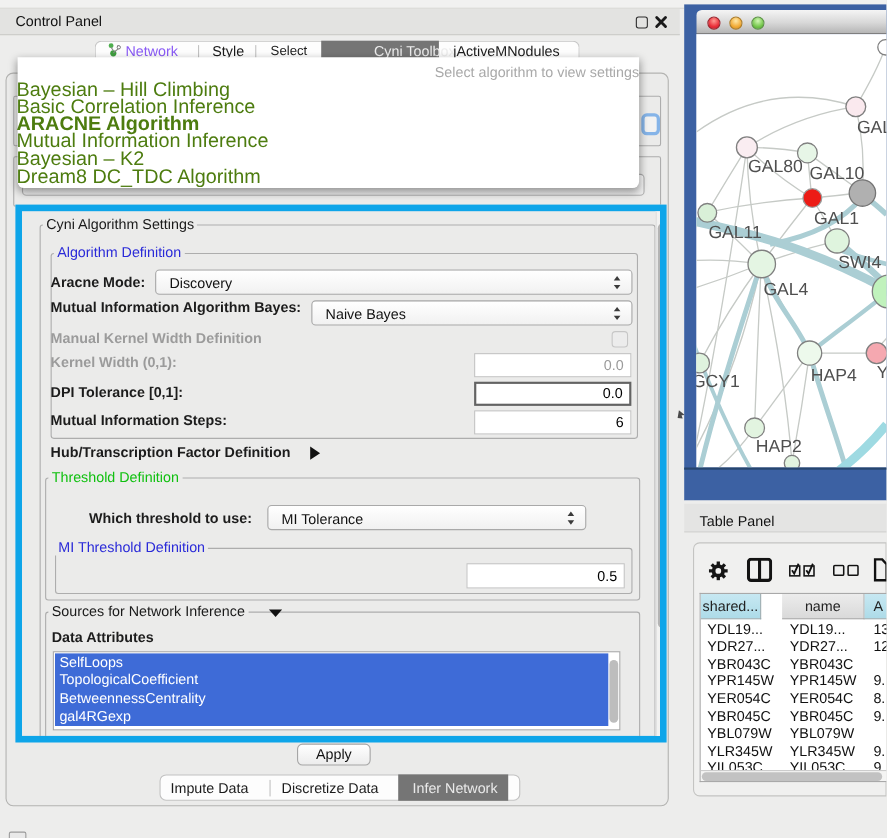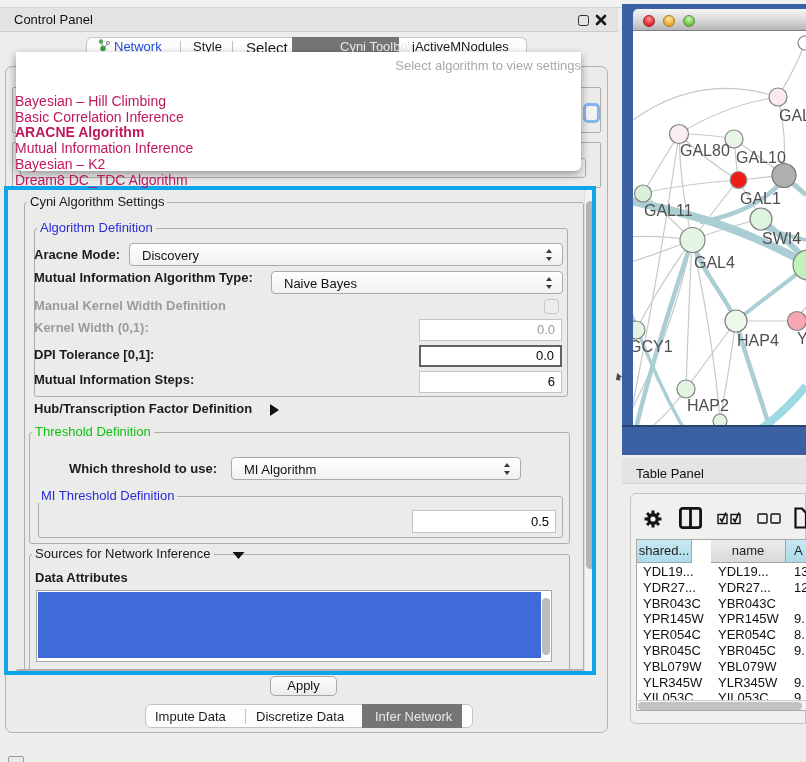--- a/index.html
+++ b/index.html
@@ -33,46 +33,46 @@
 
 <div class="abs" style="left:86px;top:37px;width:441px;height:21px;background:#fdfdfd;border:1px solid #c6c6c6;border-bottom:none;border-radius:6px 6px 0 0;box-sizing:border-box;"></div>
 <div class="abs" style="left:180px;top:41px;width:1px;height:14px;background:#c2c2c2;"></div>
 <div class="abs" style="left:232px;top:41px;width:1px;height:14px;background:#c2c2c2;"></div>
 <svg class="abs" style="left:97px;top:38px;" width="14" height="15" viewBox="0 0 14 15">
     <circle cx="4" cy="3.5" r="2.2" fill="#4faf4f"></circle>
     <circle cx="6" cy="10.5" r="2.8" fill="#3f9f3f"></circle>
     <path d="M4 5 L6 8 M6 10 L11 6 M11 6 L10 3" stroke="#888" stroke-width="1"></path>
     <circle cx="11" cy="5" r="1.5" fill="#fff" stroke="#555" stroke-width=".7"></circle>
   </svg>
-<div class="abs" style="left:114px;top:39px;font-size:13px;color:#1d4ed8;">Network</div>
+<div class="abs" style="left:114px;top:39px;font-size:13px;color:#8b5cf6;">Network</div>
 <div class="abs" style="left:193px;top:39px;font-size:13px;color:#1b1b1b;">Style</div>
-<div class="abs" style="left:246px;top:39px;font-size:15px;color:#1b1b1b;">Select</div>
+<div class="abs" style="left:246px;top:39px;font-size:12px;color:#1b1b1b;">Select</div>
 <div class="abs" style="left:292px;top:37px;width:107px;height:21px;background:#757575;"></div>
 <div class="abs" style="left:305px;top:39px;font-size:13px;color:#ececec;margin-left:35px;">Cyni Toolbox</div>
 <div class="abs" style="left:412px;top:39px;font-size:13px;color:#1b1b1b;">jActiveMNodules</div>
 
 <div class="gbox" style="left:12px;top:87px;width:587px;height:44px;"></div>
 <div class="abs" style="left:583px;top:103px;width:11px;height:14px;background:#f2f2f2;border:3px solid #85b4e8;border-radius:5px;"></div>
 <div class="gbox" style="left:12px;top:142px;width:587px;height:44px;"></div>
 <div class="abs" style="left:20px;top:158px;width:566px;height:20px;background:linear-gradient(#fcfcfc,#ededed);border:1px solid #b1b1b1;border-radius:4px;box-sizing:border-box;"></div>
 
-<div class="abs" style="left:4px;top:186px;width:592px;height:489px;border:4px solid #0ea5e9;box-sizing:border-box;background:#ebebea;overflow:hidden;">
+<div class="abs" style="left:14px;top:186px;width:592px;height:489px;border:6px solid #0ea5e9;box-sizing:border-box;background:#ebebea;overflow:hidden;">
 
   <div class="gbox" style="left:16px;top:12px;width:558px;height:470px;border-radius:3px;"></div>
   <div class="gtitle" style="left:19px;top:5px;color:#1a1a1a;">Cyni Algorithm Settings</div>
 
   <div class="gbox" style="left:26px;top:38px;width:532px;height:167px;border-radius:3px;"></div>
   <div class="gtitle" style="left:29px;top:31px;color:#2a2ad8;">Algorithm Definition</div>
 
   <div class="lbl" style="position:absolute;left:26px;top:57px;">Aracne Mode:</div>
   <div class="combo" style="left:121px;top:53px;width:434px;height:23px;">
       <span class="tx">Discovery</span>
       <span class="arrows"></span>
     </div>
-  <div class="lbl" style="position:absolute;left:26px;top:80px;">Mutual Information Algorithm Type:</div>
+  <div class="lbl" style="position:absolute;left:26px;top:80px;">Mutual Information Algorithm Bayes:</div>
   <div class="combo" style="left:263px;top:81px;width:292px;height:23px;">
       <span class="tx">Naive Bayes</span>
       <span class="arrows"></span>
     </div>
   <div class="lbl dis" style="position:absolute;left:26px;top:108px;">Manual Kernel Width Definition</div>
   <div class="abs" style="left:536px;top:109px;width:13px;height:13px;background:#ececec;border:1px solid #c6c6c6;border-radius:3.5px;"></div>
   <div class="lbl dis" style="position:absolute;left:26px;top:130px;">Kernel Width (0,1):</div>
   <div class="field" style="left:411px;top:129px;width:143px;height:22px;">
       <span class="dis">0.0</span>
     </div>
@@ -85,58 +85,59 @@
       <span>6</span>
     </div>
 
   <div class="lbl" style="position:absolute;left:26px;top:211px;">Hub/Transcription Factor Definition</div>
   <div class="abs" style="left:262px;top:214px;width:0;height:0;border-top:6px solid transparent;border-bottom:6px solid transparent;border-left:9px solid #111;"></div>
 
   <div class="gbox" style="left:21px;top:242px;width:539px;height:110px;border-radius:3px;"></div>
   <div class="gtitle" style="left:24px;top:235px;color:#0fc00f;">Threshold Definition</div>
   <div class="lbl" style="position:absolute;left:61px;top:271px;">Which threshold to use:</div>
   <div class="combo" style="left:223px;top:267px;width:290px;height:23px;">
-      <span class="tx">MI Algorithm</span>
+      <span class="tx">MI Tolerance</span>
       <span class="arrows"></span>
     </div>
   <div class="gbox" style="left:30px;top:306px;width:523px;height:40px;border-radius:3px;"></div>
   <div class="gtitle" style="left:30px;top:299px;color:#2a2ad8;">MI Threshold Definition</div>
   <div class="field" style="left:404px;top:320px;width:144px;height:23px;">
       <span>0.5</span>
     </div>
 
   <div class="gbox" style="left:21px;top:364px;width:539px;height:200px;border-radius:3px;"></div>
   <div class="gtitle" style="left:24px;top:357px;color:#1a1a1a;">Sources for Network Inference</div>
   <svg class="abs" style="left:224px;top:361px;" width="13" height="9" viewBox="0 0 13 9">
       <path d="M0.5 1 L12.5 1 L6.5 8 Z" fill="#111"></path>
     </svg>
   <div class="lbl" style="position:absolute;left:27px;top:380px;">Data Attributes</div>
   <div class="abs" style="left:28px;top:400px;width:516px;height:72px;background:#fff;border:1px solid #a8a8a8;box-sizing:border-box;">
      <div class="abs" style="left:1px;top:1px;width:503px;height:66px;background:#3e6bd7;"></div>
+     <div class="abs" style="left:5px;top:1px;font-size:13px;color:#fff;line-height:16.3px;white-space:nowrap;">SelfLoops<br>TopologicalCoefficient<br>BetweennessCentrality<br>gal4RGexp</div>
      <div class="abs" style="left:505px;top:7px;width:8px;height:57px;background:#bdbdbd;border-radius:4px;"></div>
   </div>
 
   <div class="abs" style="left:7px;top:479px;width:582px;height:8px;background:#adadab;border-radius:4px;"></div>
 
   <div class="abs" style="left:576px;top:0px;width:14px;height:489px;background:#f2f2f1;border-left:1px solid #dcdcdc;"></div>
   <div class="abs" style="left:578px;top:11px;width:9px;height:368px;background:#b4b4b4;border-radius:5px;"></div>
 </div>
 
 <div class="abs" style="left:270px;top:676px;width:67px;height:20px;background:linear-gradient(#ffffff,#ececec);border:1px solid #a6a6a6;border-radius:5px;box-sizing:border-box;text-align:center;font-size:13px;color:#111;line-height:18px;">Apply</div>
 
 <div class="abs" style="left:145px;top:704px;width:328px;height:24px;background:#fdfdfd;border:1px solid #c2c2c2;border-radius:6px;box-sizing:border-box;"></div>
 <div class="abs" style="left:245px;top:709px;width:1px;height:15px;background:#c2c2c2;"></div>
 <div class="abs" style="left:155px;top:709px;font-size:13px;color:#1b1b1b;">Impute Data</div>
 <div class="abs" style="left:256px;top:709px;font-size:13px;color:#1b1b1b;">Discretize Data</div>
 <div class="abs" style="left:362px;top:704px;width:100px;height:24px;background:#757575;"></div>
 <div class="abs" style="left:375px;top:709px;font-size:13px;color:#e9e9e9;">Infer Network</div>
 
 <div class="abs" style="left:16px;top:52px;width:565px;height:119px;background:#ffffff;border-radius:0 0 6px 6px;box-shadow:0 3px 8px rgba(0,0,0,0.4);"></div>
 <div class="abs" style="left:16px;top:58px;width:565px;height:15.8px;font-size:13px;color:#a9a9a9;text-align:right;line-height:15.8px;">Select algorithm to view settings</div>
-<div class="abs" style="left:15px;top:73.8px;font-size:14px;color:#be185d;line-height:15.8px;white-space:nowrap;margin-top:20px;">Bayesian – Hill Climbing<br>Basic Correlation Inference<br><b>ARACNE Algorithm</b><br>Mutual Information Inference<br>Bayesian – K2<br>Dream8 DC_TDC Algorithm</div>
+<div class="abs" style="left:15px;top:73.8px;font-size:18px;color:#4d7c0f;line-height:15.8px;white-space:nowrap;">Bayesian – Hill Climbing<br>Basic Correlation Inference<br><b>ARACNE Algorithm</b><br>Mutual Information Inference<br>Bayesian – K2<br>Dream8 DC_TDC Algorithm</div>
 
 <svg class="abs" style="left:615px;top:371px;" width="9" height="10" viewBox="0 0 9 10">
     <path d="M1 9 L2.2 2 L7.5 6.2 L4.6 6.4 L5.6 9.4 Z" fill="#4a4a4a"></path>
   </svg>
 
 <div class="abs" style="left:8px;top:756px;width:14px;height:14px;background:#e9e9e9;border:1px solid #9a9a9a;border-radius:2px;"></div>
 
 <div class="abs" style="left:622px;top:4px;width:184px;height:451px;background:#3c61a3;"></div>
 <div class="abs" style="left:633px;top:9px;width:173px;height:22px;background:linear-gradient(#f5f5f5 0%,#d8d8d8 55%,#b6b6b6 100%);border-bottom:1px solid #7f7f7f;border-radius:5px 0 0 0;box-sizing:border-box;"></div>
 <div class="abs" style="left:643px;top:15px;width:12px;height:12px;border-radius:6px;background:radial-gradient(circle at 50% 30%,#ff9a92 0%,#ea2f3a 60%,#c01f2a 100%);border:1px solid #9c2730;box-sizing:border-box;"></div>

